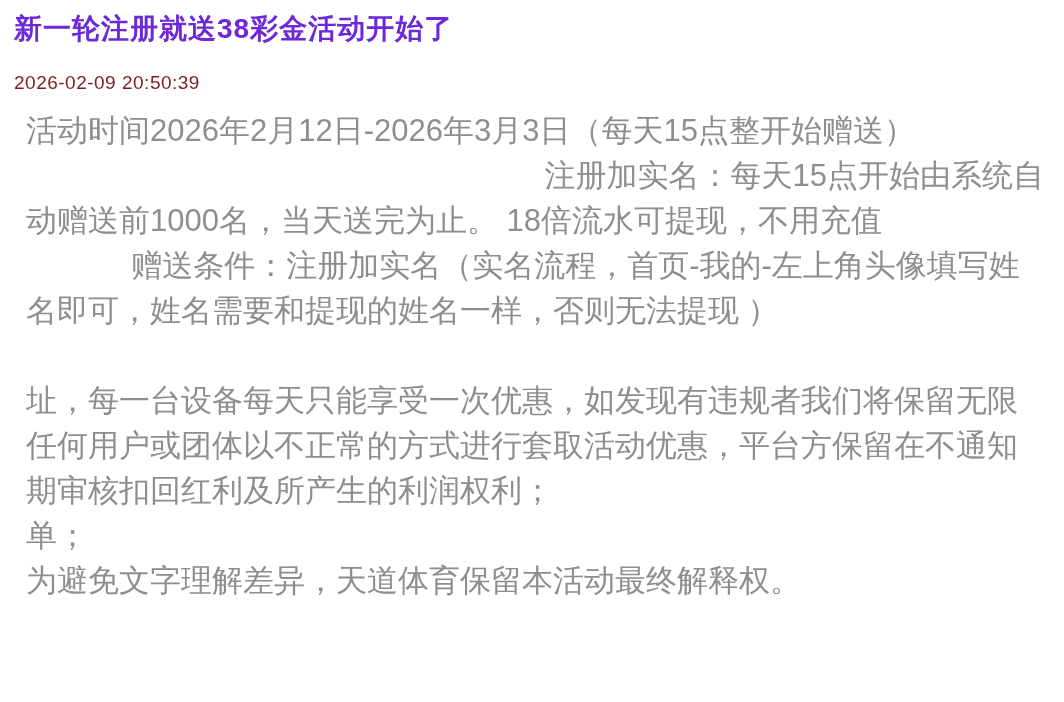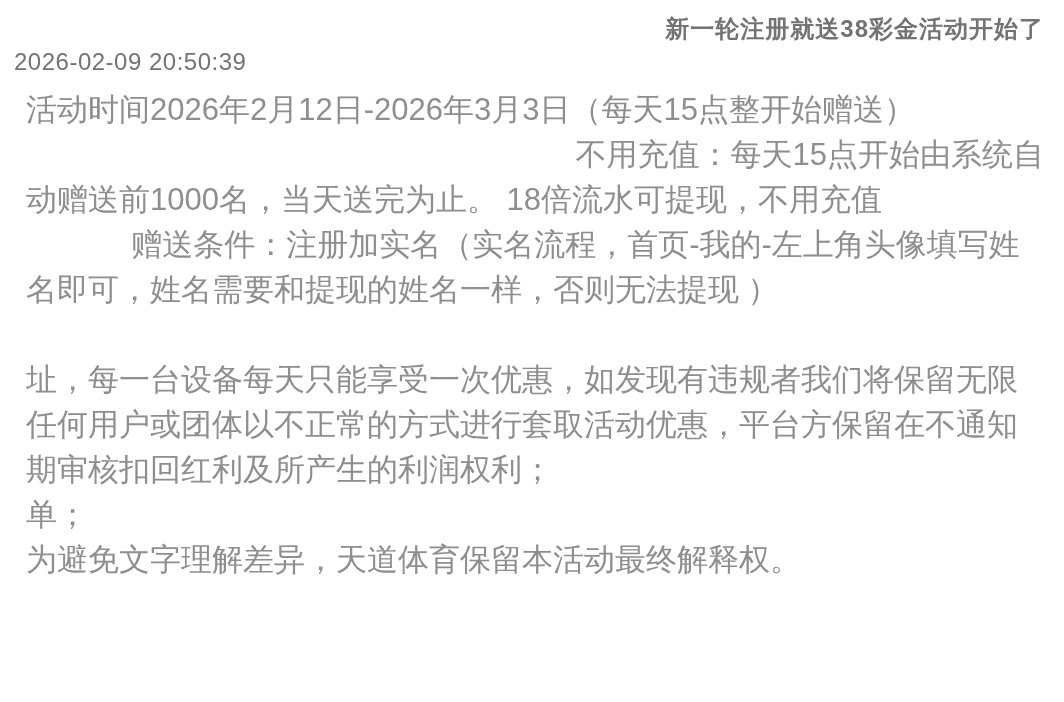--- a/index.html
+++ b/index.html
@@ -11,31 +11,30 @@
     position: relative;
     width: 1064px;
     height: 702px;
     background: #ffffff;
     box-sizing: border-box;
     padding: 12px 20px 0 14px;
     overflow: hidden;
     font-family: "Liberation Sans", "DejaVu Sans", sans-serif;
   }
   .title {
-    font-size: 24px;
+    font-size: 28px;
     font-weight: 700;
-    color: #737373;
+    color: #6d28d9;
     line-height: 34px;
     letter-spacing: 1px;
-    text-align: right;
   }
   .timestamp {
-    margin-top: 3px;
-    font-size: 24px;
-    color: #737373;
+    margin-top: 24px;
+    font-size: 19px;
+    color: #7f1d1d;
     line-height: 26px;
     letter-spacing: 0.5px;
   }
   .body-text {
     margin-top: 12px;
     font-size: 31px;
     color: #8e8e8e;
     line-height: 45px;
   }
   .line {
@@ -48,21 +47,21 @@
   .line.indent-2 { padding-left: 61px; }
 </style>
 </head>
 <body>
 
 <div class="page">
   <div class="title">新一轮注册就送38彩金活动开始了</div>
   <div class="timestamp">2026-02-09 20:50:39</div>
   <div class="body-text">
     <div class="line">活动时间2026年2月12日-2026年3月3日（每天15点整开始赠送）</div>
-    <div class="line align-right">不用充值：每天15点开始由系统自</div>
+    <div class="line align-right">注册加实名：每天15点开始由系统自</div>
     <div class="line">动赠送前1000名，当天送完为止。 18倍流水可提现，不用充值</div>
     <div class="line indent-3">赠送条件：注册加实名（实名流程，首页-我的-左上角头像填写姓</div>
     <div class="line">名即可，姓名需要和提现的姓名一样，否则无法提现 ）</div>
     <div class="line"></div>
     <div class="line">址，每一台设备每天只能享受一次优惠，如发现有违规者我们将保留无限</div>
     <div class="line">任何用户或团体以不正常的方式进行套取活动优惠，平台方保留在不通知</div>
     <div class="line">期审核扣回红利及所产生的利润权利；</div>
     <div class="line">单；</div>
     <div class="line">为避免文字理解差异，天道体育保留本活动最终解释权。</div>
   </div>

